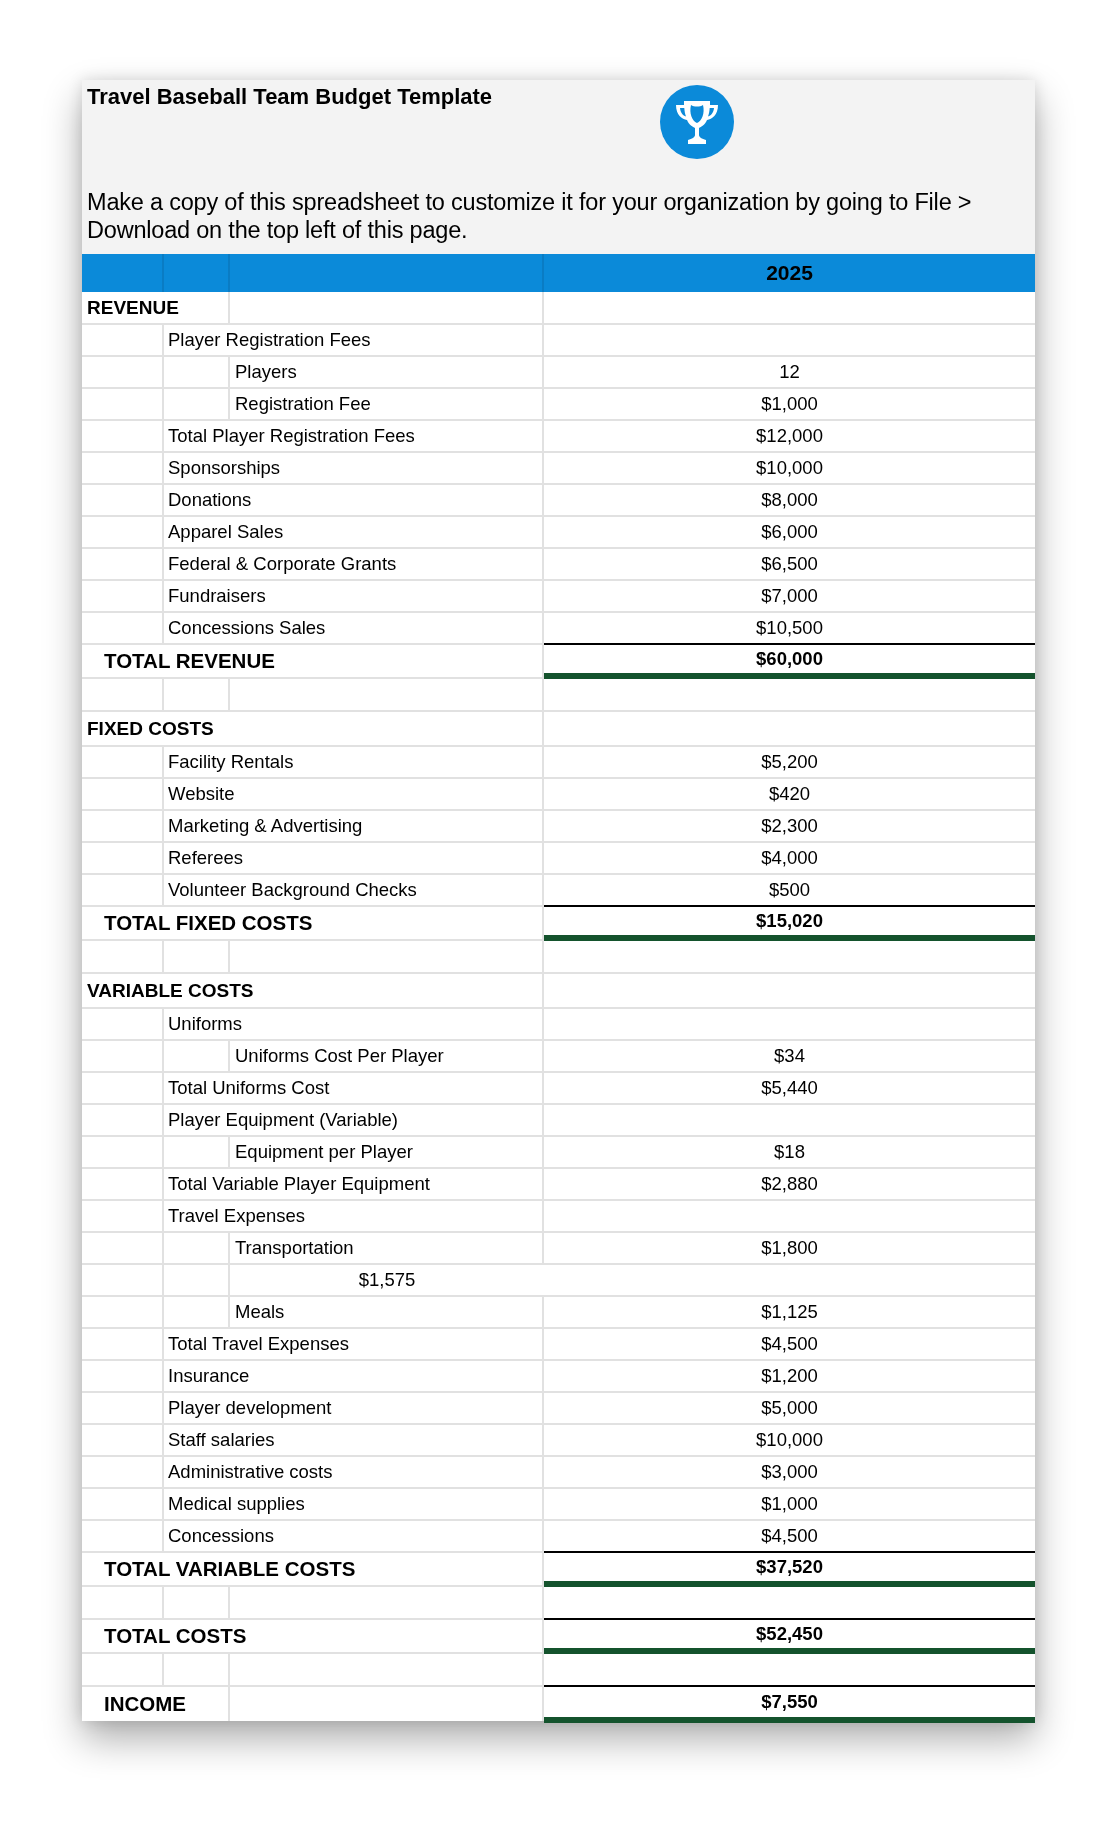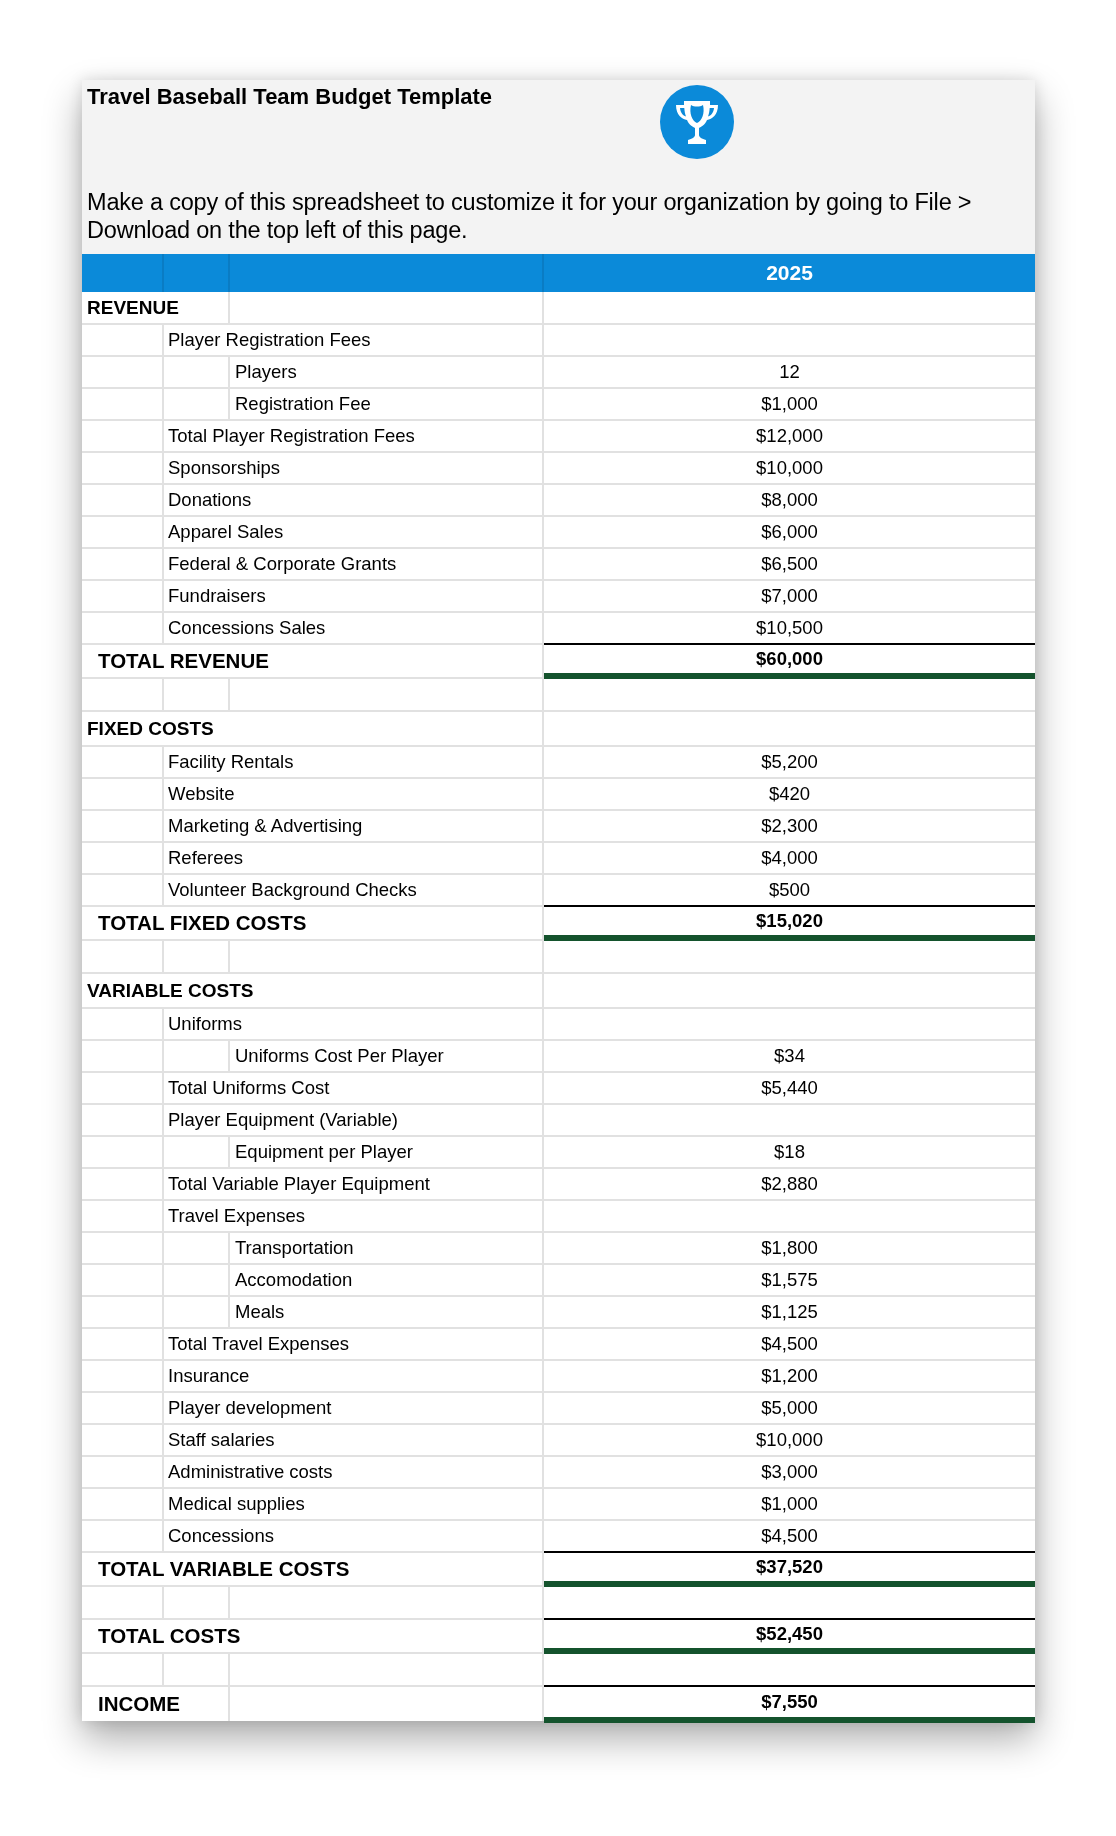--- a/index.html
+++ b/index.html
@@ -29,21 +29,21 @@
     position: absolute; left: 5px; top: 86px; width: 940px;
     font-size: 23.5px; line-height: 28px; letter-spacing: -0.2px; margin-top: 22px;
   }
   .headbar {
     display: grid; grid-template-columns: 82px 66px 314px 491px;
     height: 38px; background: #0b8ad9;
   }
   .headbar > div { border-right: 2px solid #0a7cc4; box-sizing: border-box; }
   .headbar > div:last-child { border-right: none; }
   .headbar .year {
-    color: #ffffff; font-weight: bold; font-size: 21px;
+    color: #000000; font-weight: bold; font-size: 21px;
     display: flex; align-items: center; justify-content: center;
   }
   .row {
     display: grid; grid-template-columns: 82px 66px 314px 491px;
     height: 32px; box-sizing: border-box; border-bottom: 2px solid #e1e1e1;
   }
   .row > .c {
     border-right: 2px solid #e1e1e1; box-sizing: border-box;
     font-size: 18.5px; display: flex; align-items: center; white-space: nowrap; overflow: visible;
   }
@@ -52,21 +52,21 @@
   .lvl1 { padding-left: 4px; }
   .lvl2 { padding-left: 5px; }
   .span2 { grid-column: 1 / span 2; }
   .span3 { grid-column: 1 / span 3; }
   .span23 { grid-column: 2 / span 2; }
   .section { height: 33px; }
   .section .c { font-weight: bold; font-size: 19px; padding-left: 5px; }
   .section.tall { height: 35px; }
   .total { height: 34px; border-bottom: 2px solid #e1e1e1; }
   .total .c { font-weight: bold; font-size: 20.5px; }
-  .total .c.lbl { padding-left: 16px; }
+  .total .c.lbl { padding-left: 22px; }
   .total .val { font-size: 18.5px; border-top: 2px solid #000; border-bottom: 6px solid #14532d; margin-bottom: -2px; margin-top: -2px; }
   .blank { height: 33px; }
 </style>
 </head>
 <body>
 
 <div class="card">
   <div class="intro">
     <div class="title">Travel Baseball Team Budget Template</div>
     <div class="trophy">
@@ -235,21 +235,20 @@
     </div>
     <div class="row">
       <div class="c "></div>
       <div class="c "></div>
       <div class="c lvl2">Transportation</div>
       <div class="c val">$1,800</div>
     </div>
     <div class="row">
       <div class="c "></div>
       <div class="c "></div>
-      <div class="c lvl2">Accomodation</div>
       <div class="c val">$1,575</div>
     </div>
     <div class="row">
       <div class="c "></div>
       <div class="c "></div>
       <div class="c lvl2">Meals</div>
       <div class="c val">$1,125</div>
     </div>
     <div class="row">
       <div class="c "></div>

